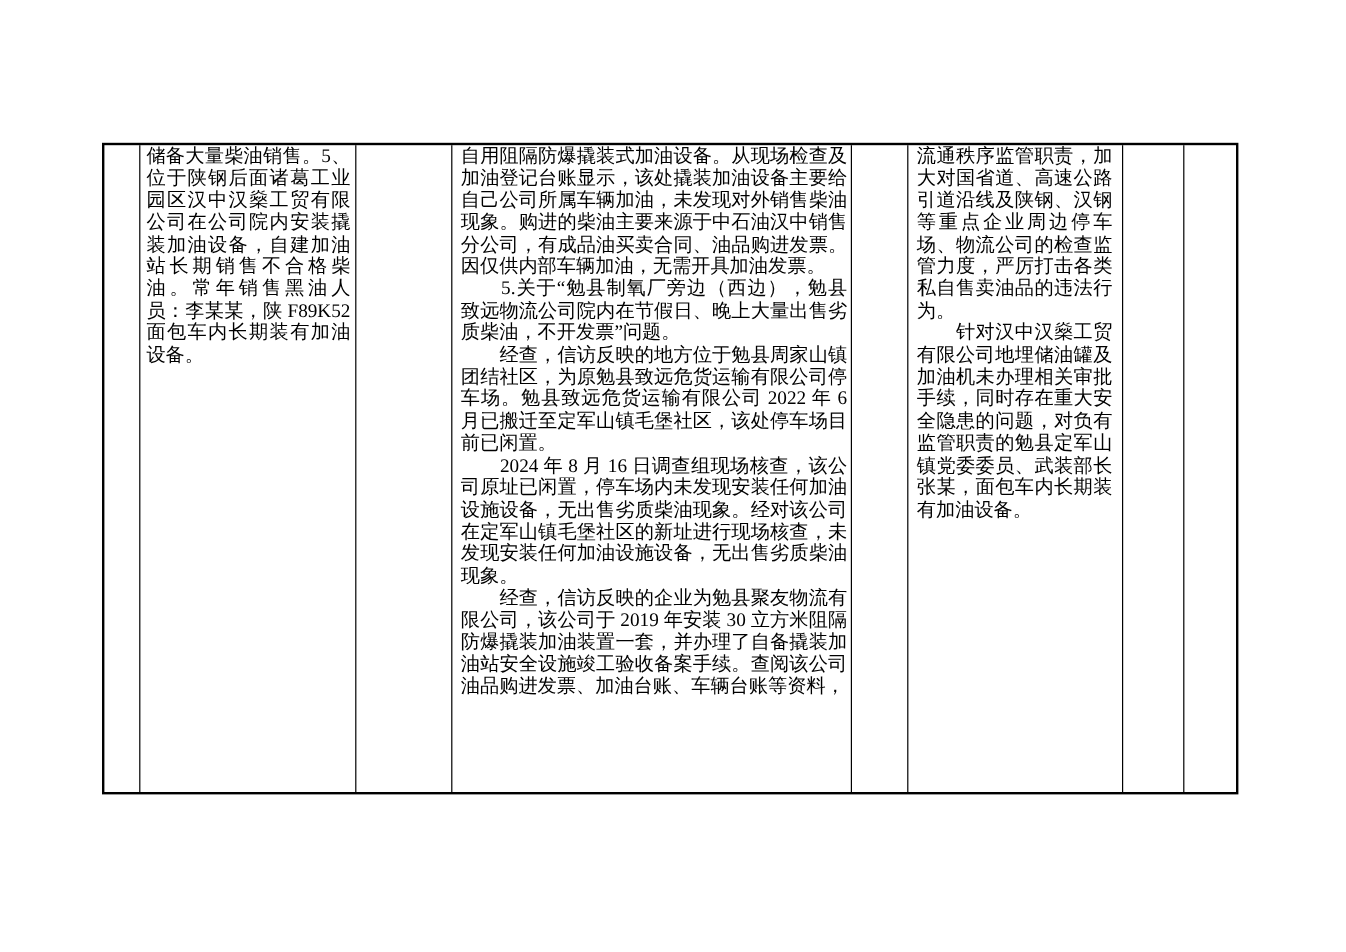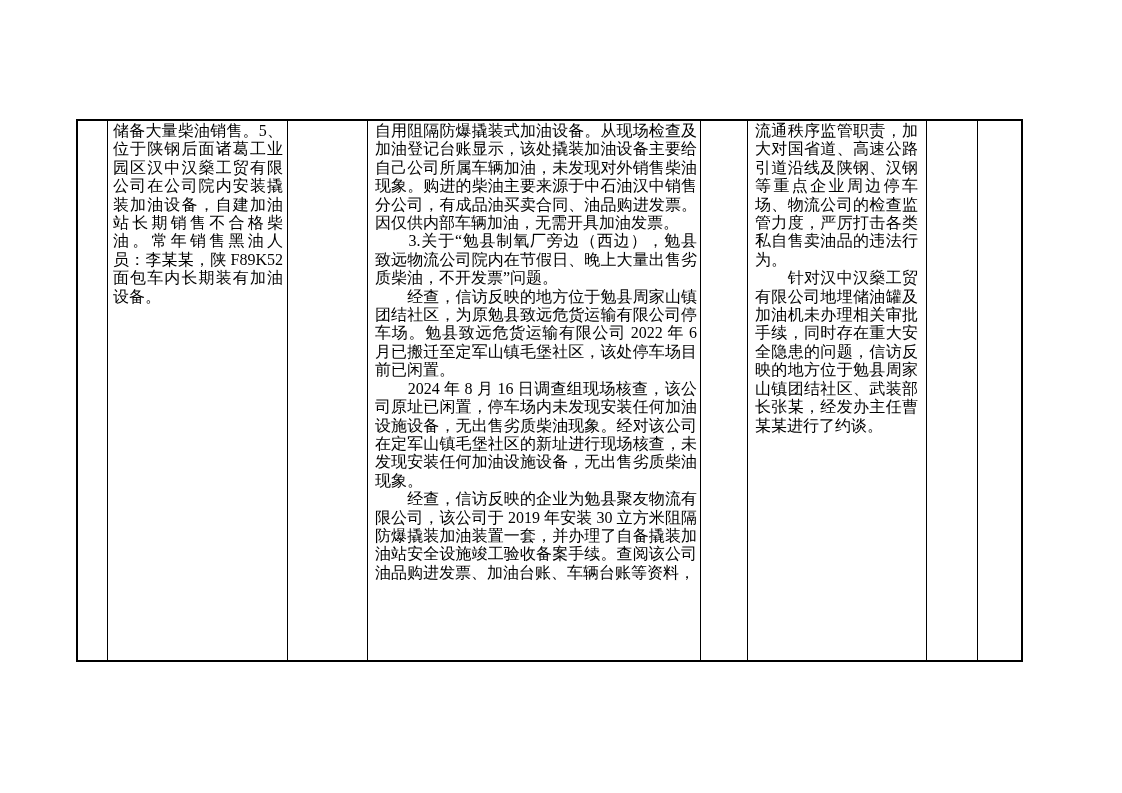--- a/index.html
+++ b/index.html
@@ -9,21 +9,21 @@
   }
   .page {
     position: relative;
     width: 1122px;
     height: 793px;
     background: #ffffff;
     overflow: hidden;
   }
   .doc-table {
     position: absolute;
-    left: 76px;
+    left: 85px;
     top: 119px;
     width: 947px;
     height: 543px;
     border: 2px solid #000;
     box-sizing: border-box;
     display: flex;
     background: #ffffff;
   }
   .cell {
     box-sizing: border-box;
@@ -57,26 +57,26 @@
 
 <div class="page">
   <div class="doc-table">
     <div class="cell c1"></div>
     <div class="cell c2">
         <p class="para">储备大量柴油销售。5、位于陕钢后面诸葛工业园区汉中汉燊工贸有限公司在公司院内安装撬装加油设备，自建加油站长期销售不合格柴油。常年销售黑油人员：李某某，陕 F89K52 面包车内长期装有加油设备。</p>
       </div>
     <div class="cell c3"></div>
     <div class="cell c4">
         <p class="para">自用阻隔防爆撬装式加油设备。从现场检查及加油登记台账显示，该处撬装加油设备主要给自己公司所属车辆加油，未发现对外销售柴油现象。购进的柴油主要来源于中石油汉中销售分公司，有成品油买卖合同、油品购进发票。因仅供内部车辆加油，无需开具加油发票。</p>
-        <p class="para">　　3.关于“勉县制氧厂旁边（西边），勉县致远物流公司院内在节假日、晚上大量出售劣质柴油，不开发票”问题。</p>
+        <p class="para">　　5.关于“勉县制氧厂旁边（西边），勉县致远物流公司院内在节假日、晚上大量出售劣质柴油，不开发票”问题。</p>
         <p class="para">　　经查，信访反映的地方位于勉县周家山镇团结社区，为原勉县致远危货运输有限公司停车场。勉县致远危货运输有限公司 2022 年 6 月已搬迁至定军山镇毛堡社区，该处停车场目前已闲置。</p>
         <p class="para">　　2024 年 8 月 16 日调查组现场核查，该公司原址已闲置，停车场内未发现安装任何加油设施设备，无出售劣质柴油现象。经对该公司在定军山镇毛堡社区的新址进行现场核查，未发现安装任何加油设施设备，无出售劣质柴油现象。</p>
         <p class="para">　　经查，信访反映的企业为勉县聚友物流有限公司，该公司于 2019 年安装 30 立方米阻隔防爆撬装加油装置一套，并办理了自备撬装加油站安全设施竣工验收备案手续。查阅该公司油品购进发票、加油台账、车辆台账等资料，</p>
       </div>
     <div class="cell c5"></div>
     <div class="cell c6">
         <p class="para">流通秩序监管职责，加大对国省道、高速公路引道沿线及陕钢、汉钢等重点企业周边停车场、物流公司的检查监管力度，严厉打击各类私自售卖油品的违法行为。</p>
-        <p class="para">　　针对汉中汉燊工贸有限公司地埋储油罐及加油机未办理相关审批手续，同时存在重大安全隐患的问题，信访反映的地方位于勉县周家山镇团结社区、武装部长张某，经发办主任曹某某进行了约谈。</p>
+        <p class="para">　　针对汉中汉燊工贸有限公司地埋储油罐及加油机未办理相关审批手续，同时存在重大安全隐患的问题，对负有监管职责的勉县定军山镇党委委员、武装部长张某，面包车内长期装有加油设备。</p>
       </div>
     <div class="cell c7"></div>
     <div class="cell c8"></div>
   </div>
 </div>
 
 </body></html>

